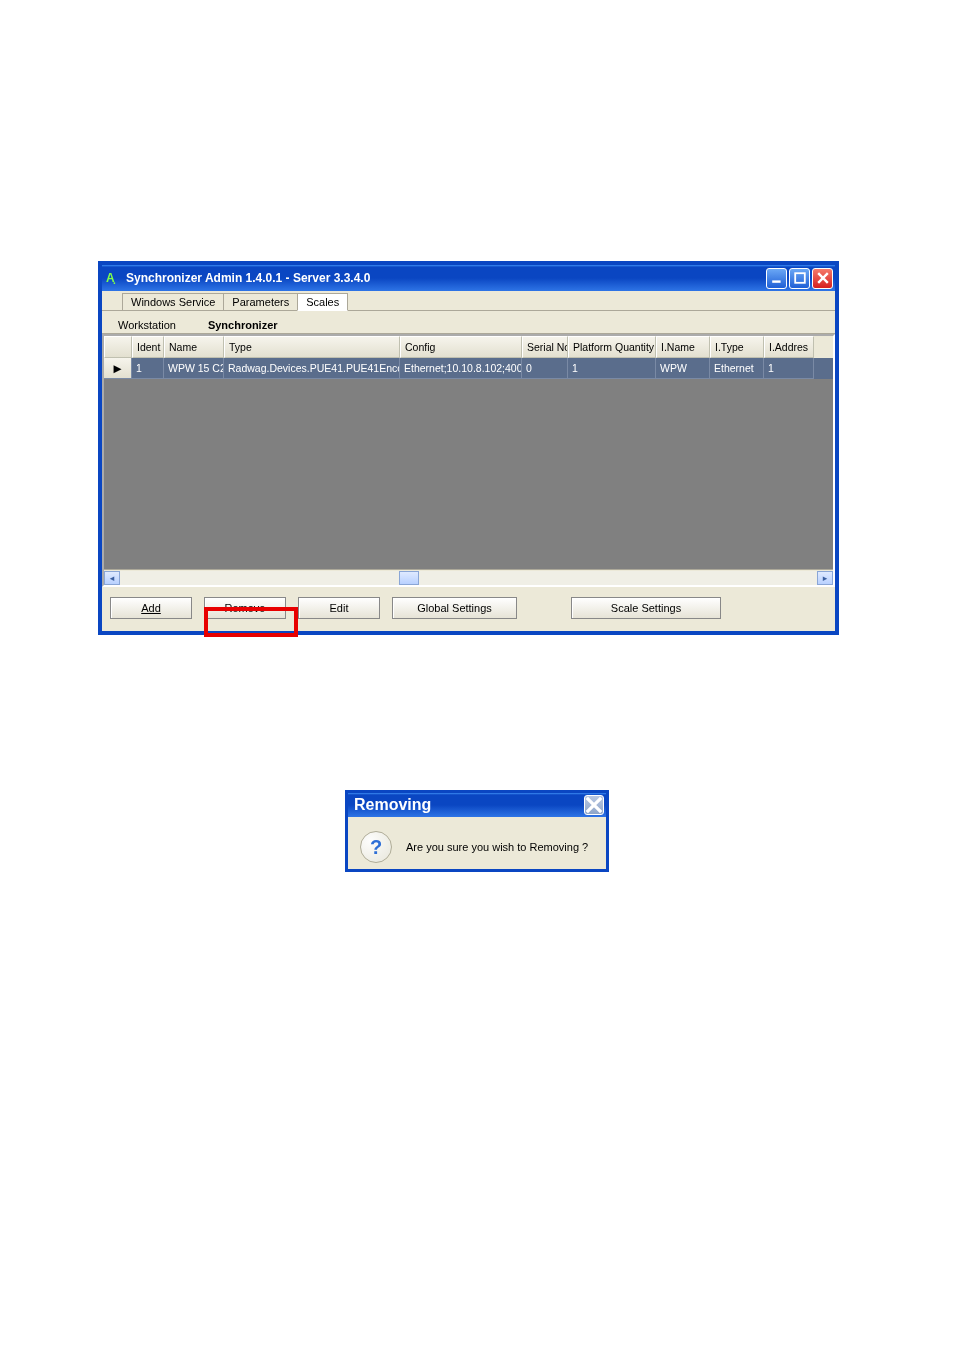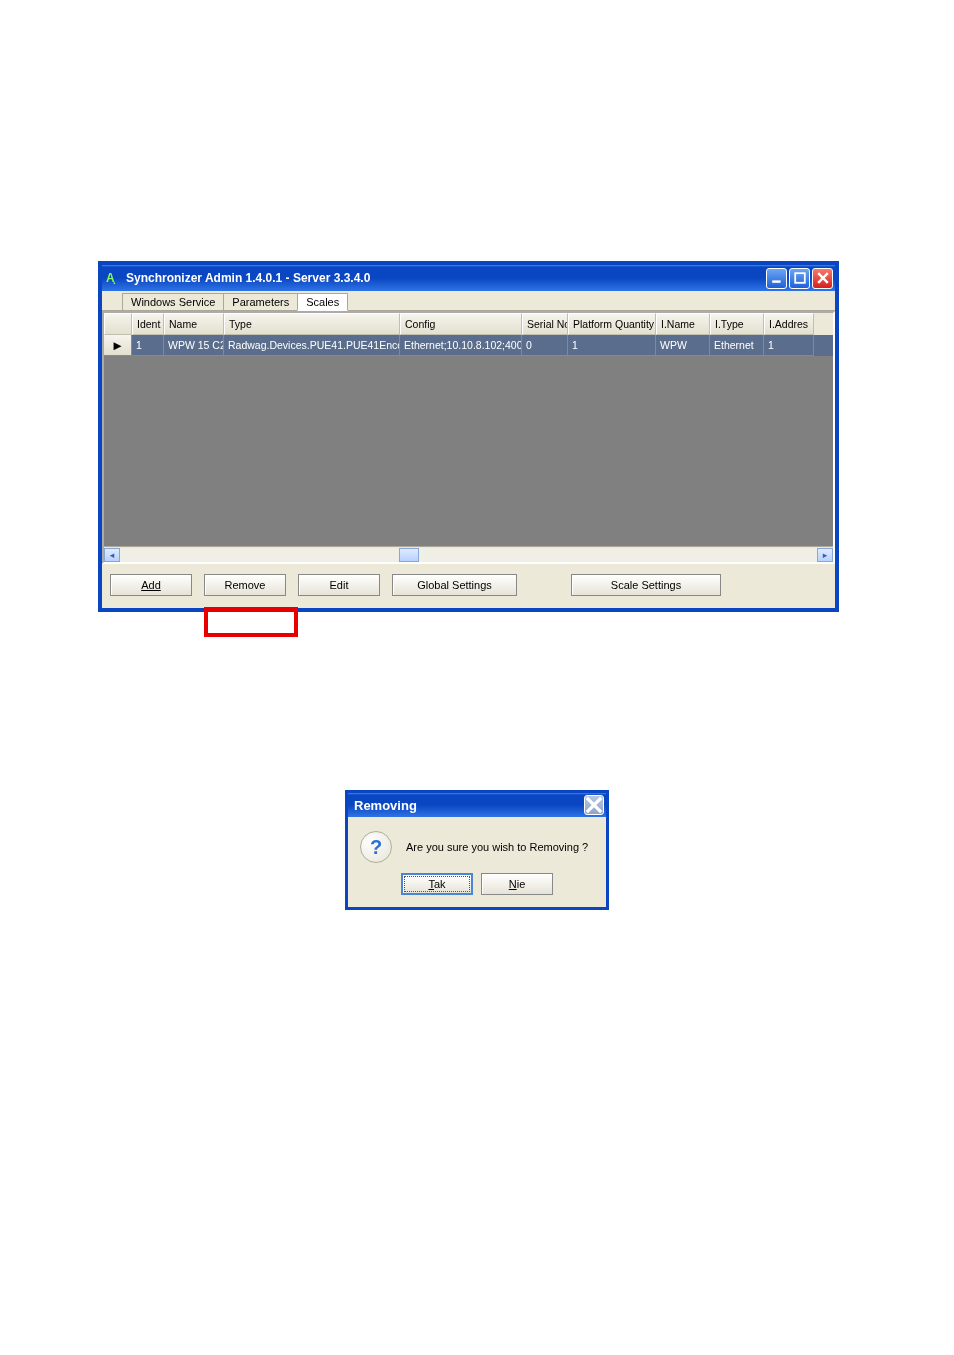--- a/index.html
+++ b/index.html
@@ -180,21 +180,21 @@
       position:absolute;
       left: 345px;
       top: 790px;
       width: 264px;
       border: 3px solid #0a46c2;
       background:#ece9d8;
     }
     .dlg-titlebar {
       height:24px;
       background: linear-gradient(to bottom,#3b8af3 0%,#0a46c2 8%,#0a46c2 50%,#2e74e6 100%);
-      color:#fff; font-weight:bold; font-size:13px;
+      color:#fff; font-weight:bold; font-size:16px;
       display:flex; align-items:center; padding:0 2px 0 6px;
     }
     .dlg-titlebar .title{flex:1;}
     .dlg-close {
       width:20px; height:20px;
       border:1px solid #fff; border-radius:3px;
       background: linear-gradient(to bottom,#b8c7e2,#8fa6c9);
       color:#fff; display:flex; align-items:center; justify-content:center;
       font-size:12px;
     }
@@ -261,20 +261,26 @@
       </div>
     </div>
   </div>
 
   <div class="tabs-row">
     <div class="tab">Windows Service</div>
     <div class="tab">Parameters</div>
     <div class="tab active">Scales</div>
   </div>
 
+  <div class="subtabs-bar">
+    <div class="subtabs-row">
+      <div class="subtab">Workstation</div>
+      <div class="subtab active">Synchronizer</div>
+    </div>
+  </div>
 
   <div class="grid-wrap">
     <div class="grid-header">
       <div class="gh-cell c0"></div>
       <div class="gh-cell c1">Ident</div>
       <div class="gh-cell c2">Name</div>
       <div class="gh-cell c3">Type</div>
       <div class="gh-cell c4">Config</div>
       <div class="gh-cell c5">Serial No.</div>
       <div class="gh-cell c6">Platform Quantity</div>
@@ -329,21 +335,13 @@
     </div>
   </div>
   <div class="dlg-body">
     <div class="question-icon">
       <div class="bubble">
           <span class="q">?</span>
         </div>
     </div>
     <div>Are you sure you wish to Removing ?</div>
   </div>
-  <div class="dlg-buttons">
-    <button class="push-btn focus">
-      <span class="mnemonic">T</span><span>ak</span>
-    </button>
-    <button class="push-btn">
-      <span class="mnemonic">N</span><span>ie</span>
-    </button>
-  </div>
 </div>
 
 </body></html>

